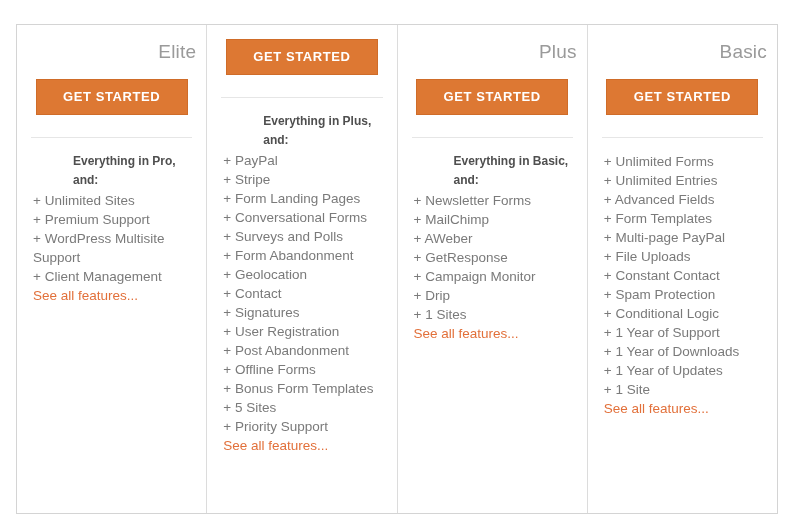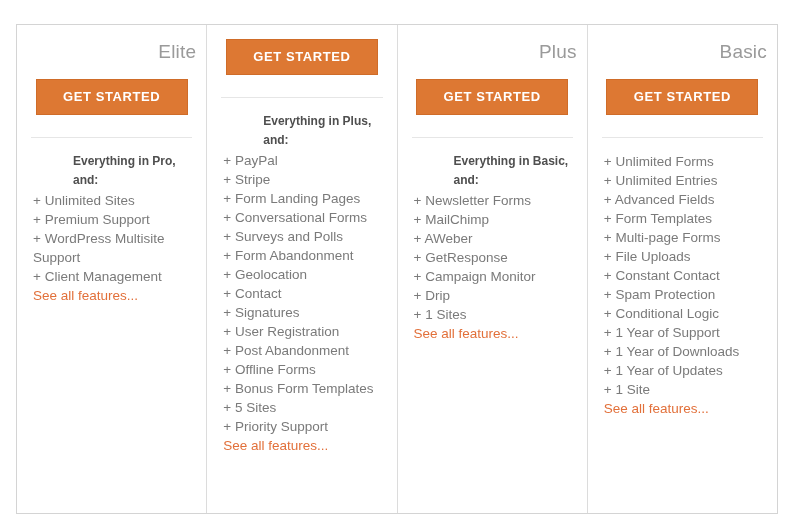--- a/index.html
+++ b/index.html
@@ -188,21 +188,21 @@
       </div>
       <div class="cta-wrap"><button class="cta-button">GET STARTED</button></div>
       <div class="divider-wrap">
         <div class="divider"></div>
       </div>
       <div class="features"><ul class="feature-list">
           <li class="feature-item">+ Unlimited Forms</li>
           <li class="feature-item">+ Unlimited Entries</li>
           <li class="feature-item">+ Advanced Fields</li>
           <li class="feature-item">+ Form Templates</li>
-          <li class="feature-item">+ Multi-page Forms</li>
+          <li class="feature-item">+ Multi-page PayPal</li>
           <li class="feature-item">+ File Uploads</li>
           <li class="feature-item">+ Constant Contact</li>
           <li class="feature-item">+ Spam Protection</li>
           <li class="feature-item">+ Conditional Logic</li>
           <li class="feature-item">+ 1 Year of Support</li>
           <li class="feature-item">+ 1 Year of Downloads</li>
           <li class="feature-item">+ 1 Year of Updates</li>
           <li class="feature-item">+ 1 Site</li>
         </ul><a class="see-all">See all features...</a></div>
     </div>

